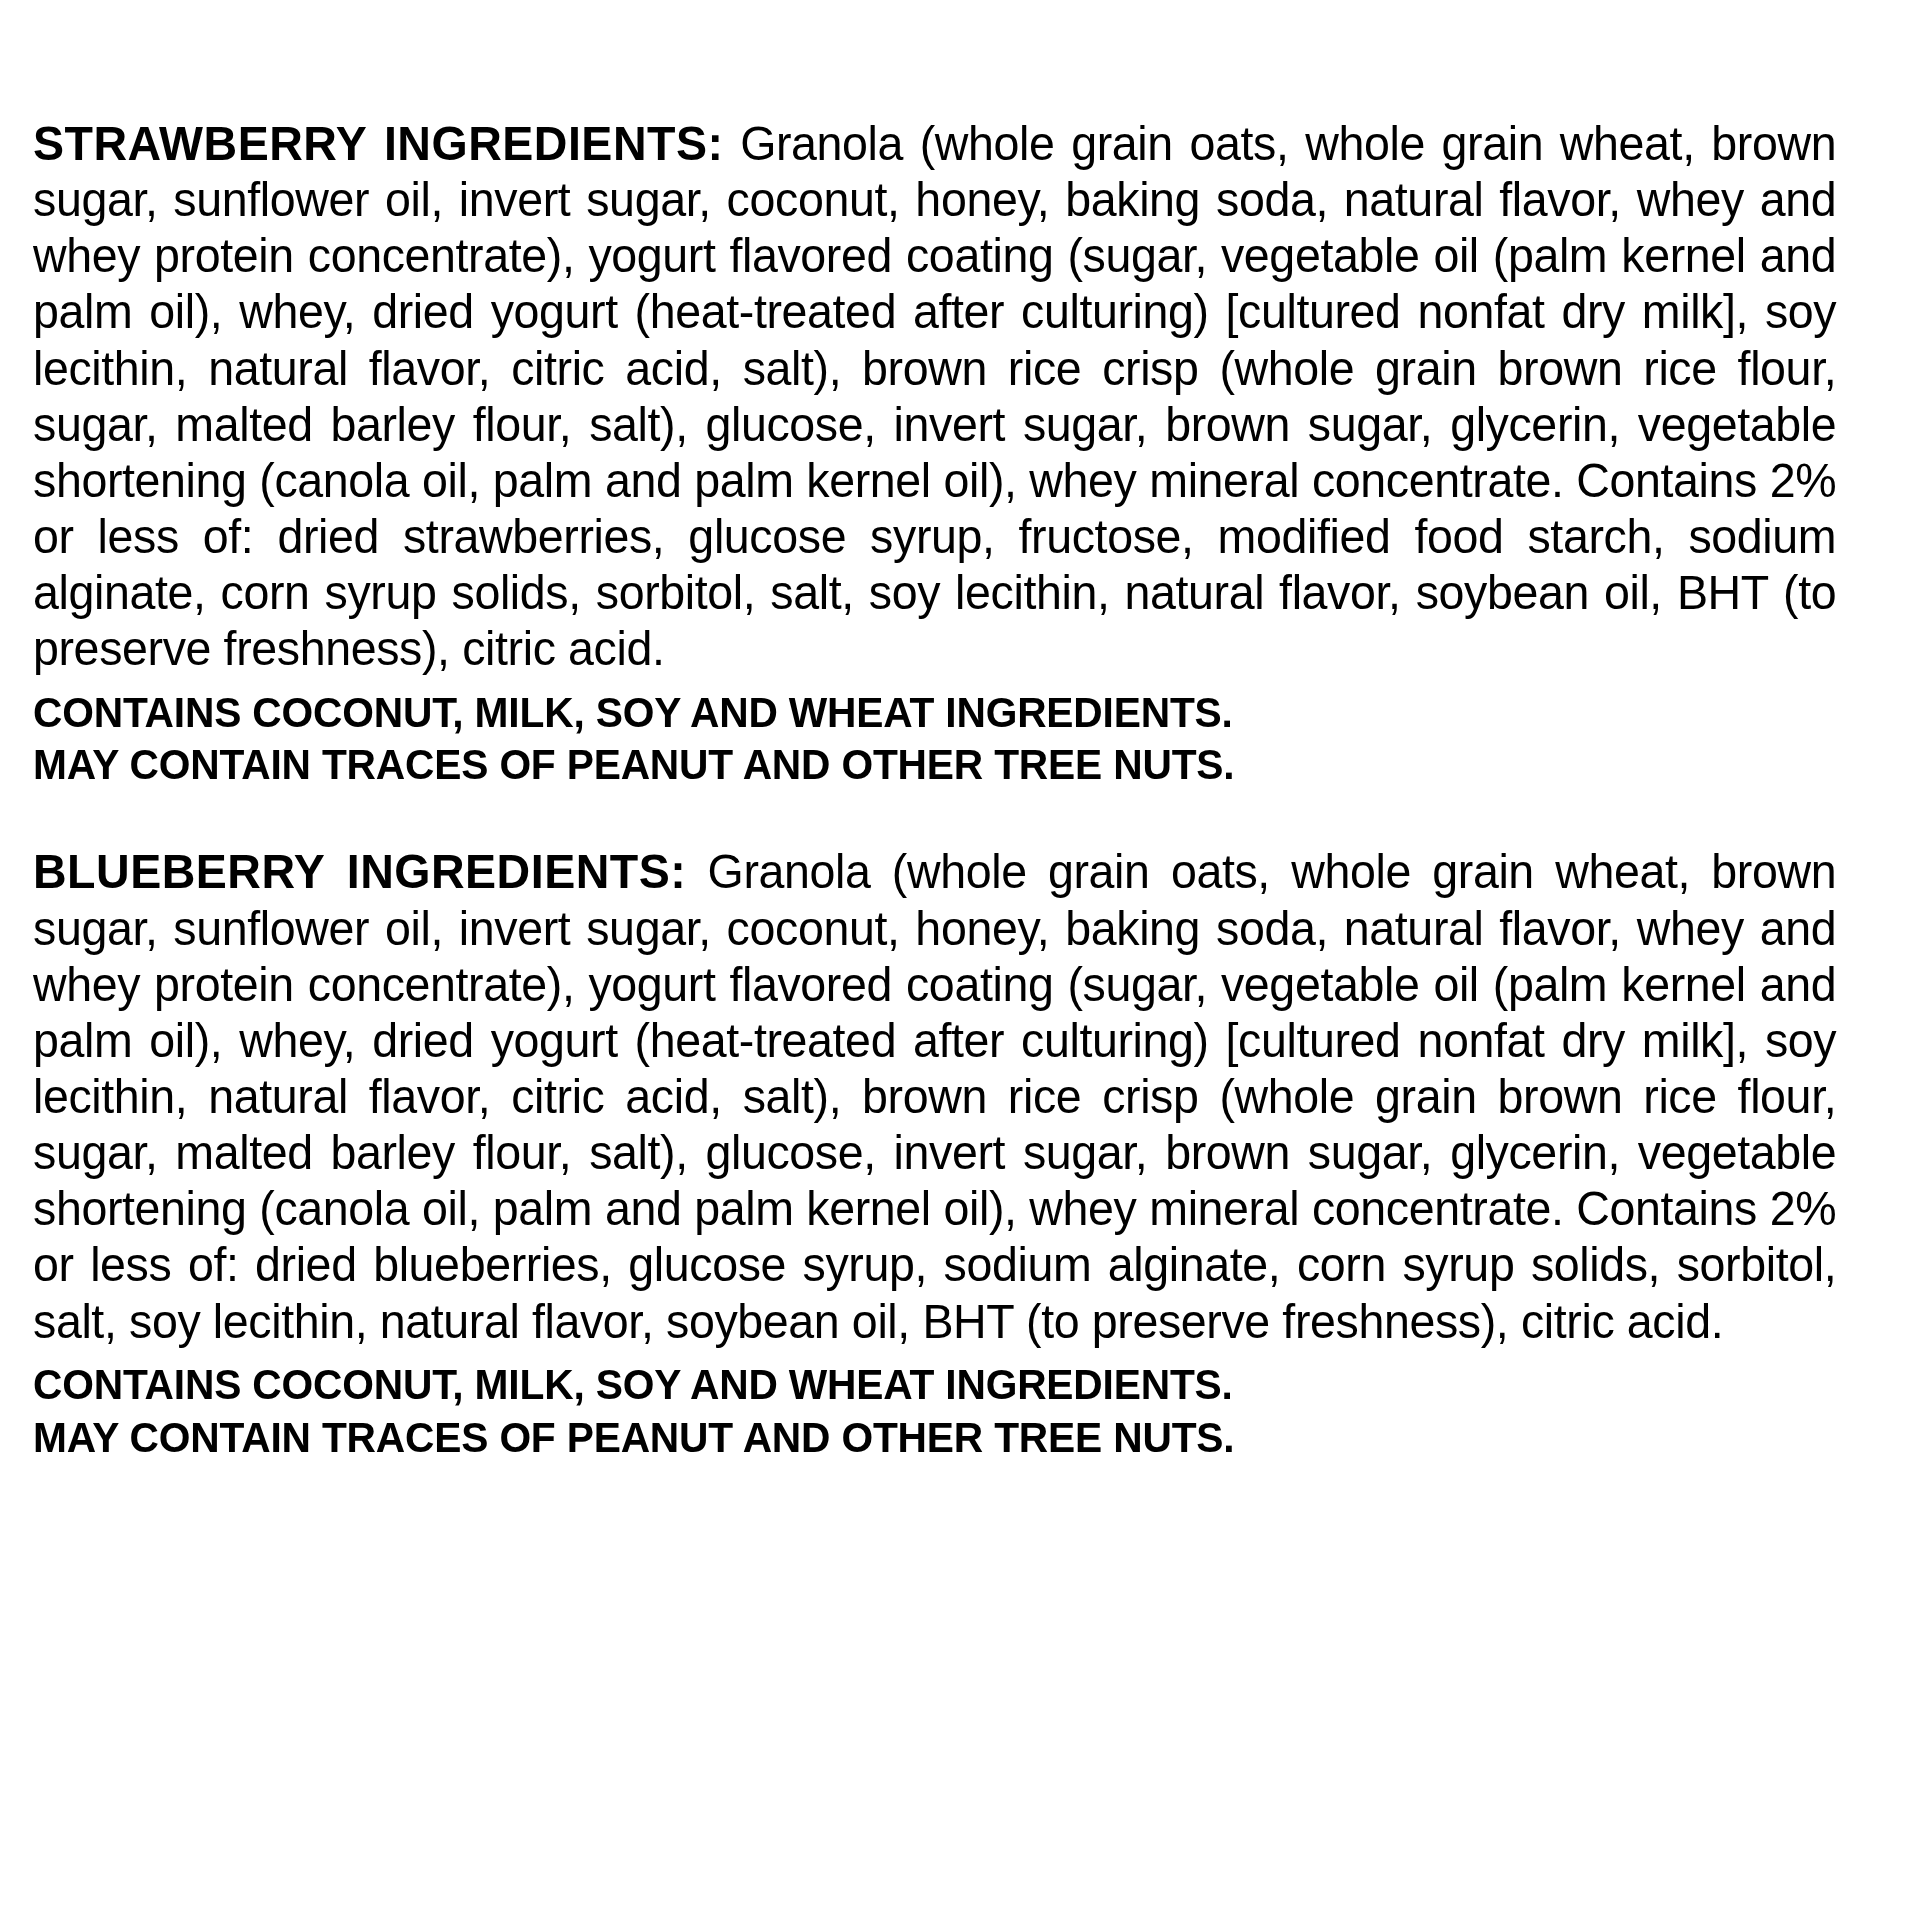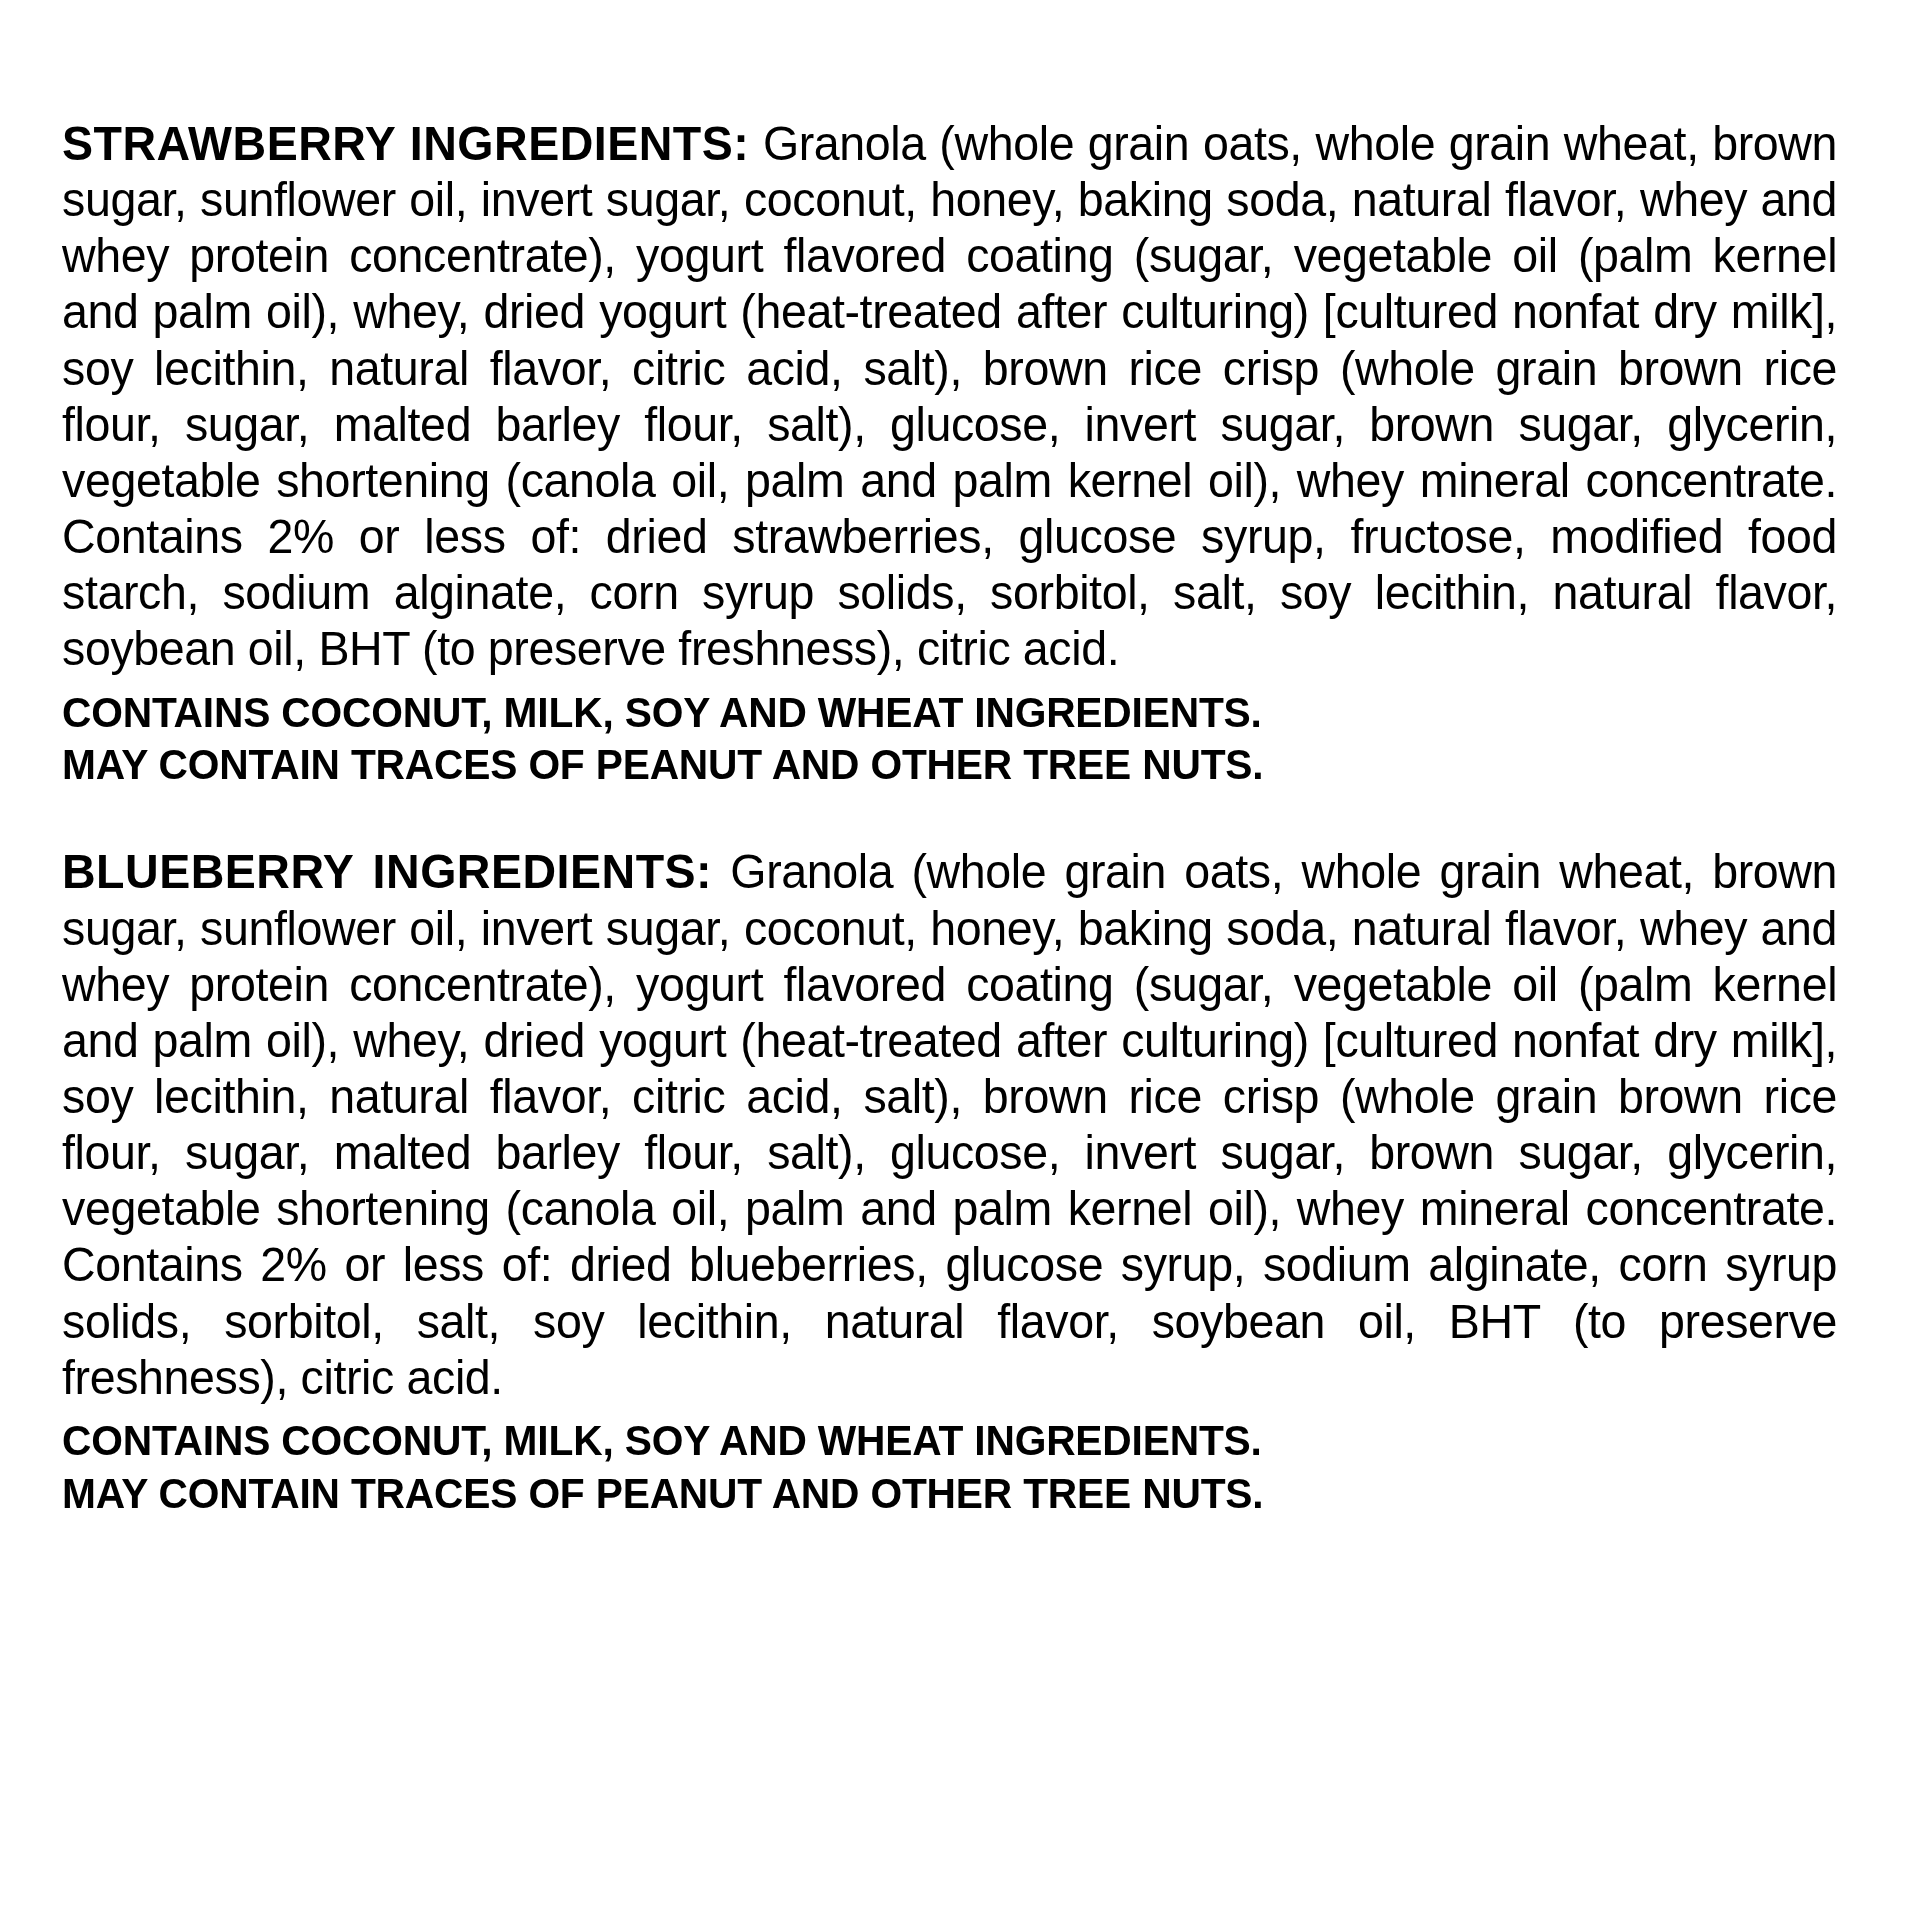--- a/index.html
+++ b/index.html
@@ -11,21 +11,21 @@
     width: 1931px;
     height: 1931px;
     font-family: "Liberation Sans", sans-serif;
     color: #000000;
     -webkit-font-smoothing: antialiased;
   }
   .page {
     box-sizing: border-box;
     width: 1931px;
     height: 1931px;
-    padding: 116px 39px 39px 62px;
+    padding: 116px 39px 39px 33px;
     background: #ffffff;
   }
   .section {
     margin-bottom: 52px;
   }
   .section:last-child {
     margin-bottom: 0;
   }
   .ingredients-para {
     font-size: 48px;

